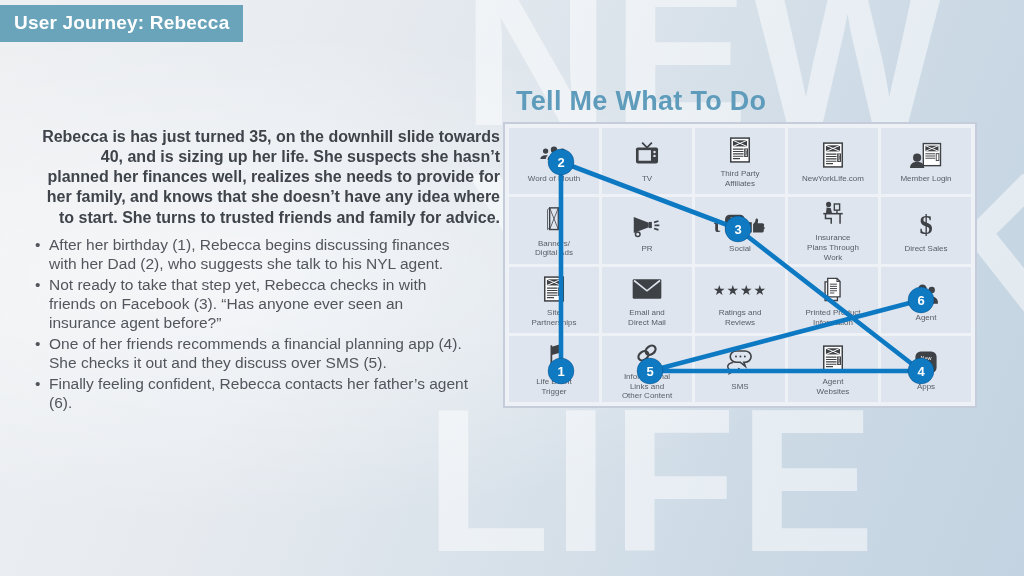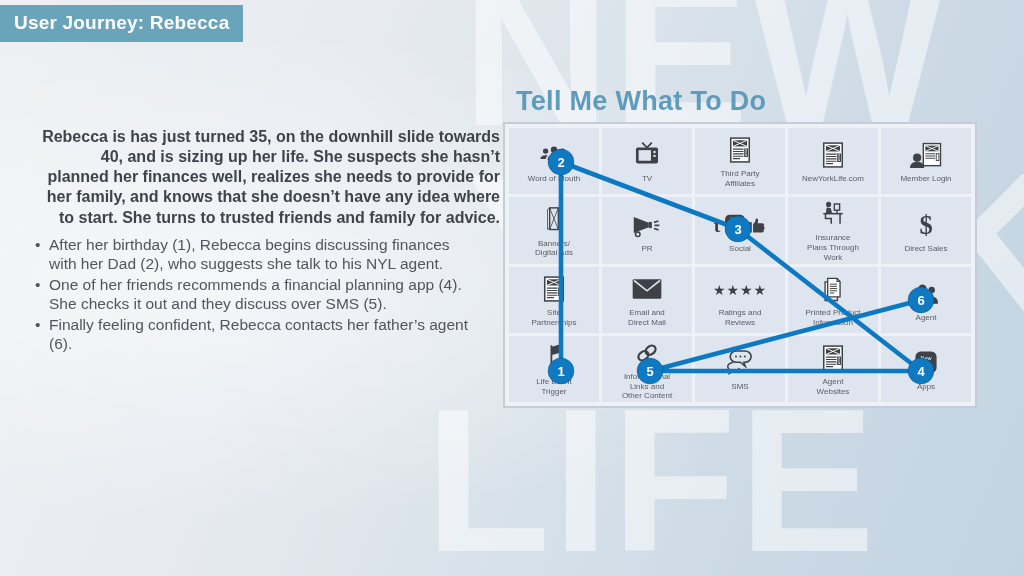--- a/index.html
+++ b/index.html
@@ -61,20 +61,23 @@
 
   <div class="story">
     <p class="story-intro">Rebecca is has just turned 35, on the downhill slide towards
 40, and is sizing up her life.  She suspects she hasn’t
 planned her finances well, realizes she needs to provide for
 her family, and knows that she doesn’t have any idea where
 to start.  She turns to trusted friends and family for advice.</p>
     <ul class="story-bullets">
         <li>After her birthday (1), Rebecca begins discussing finances
 with her Dad (2), who suggests she talk to his NYL agent.</li>
+        <li>Not ready to take that step yet, Rebecca checks in with
+friends on Facebook (3).  “Has anyone ever seen an
+insurance agent before?”</li>
         <li>One of her friends recommends a financial planning app (4).
 She checks it out and they discuss over SMS (5).</li>
         <li>Finally feeling confident, Rebecca contacts her father’s agent
 (6).</li>
       </ul>
   </div>
 
   <h2 class="map-title">Tell Me What To Do</h2>
 
   <div class="grid-wrap">

